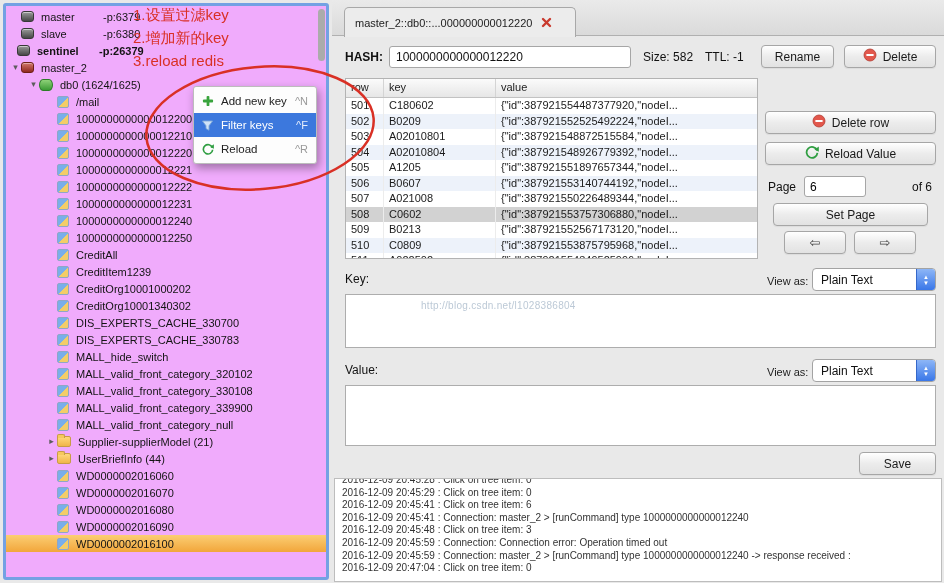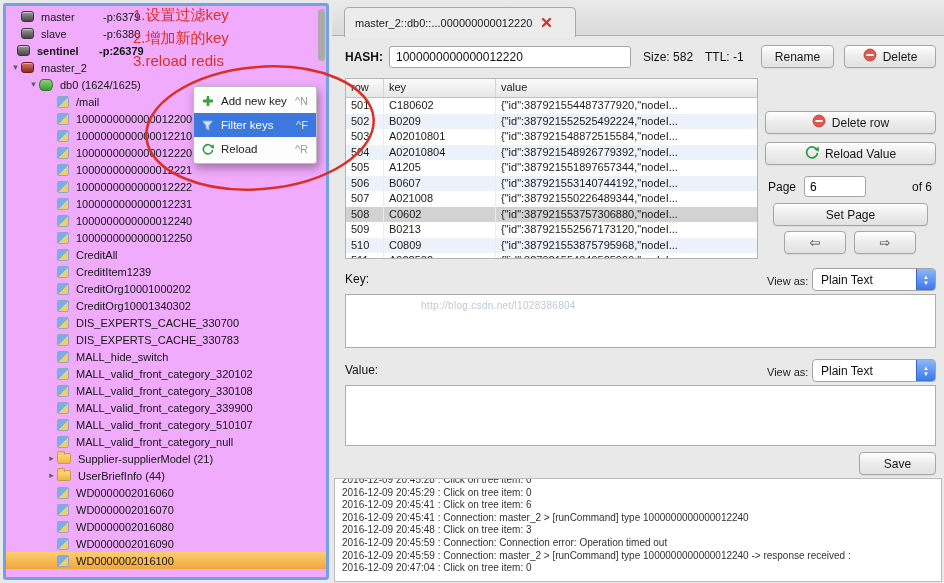--- a/index.html
+++ b/index.html
@@ -219,25 +219,20 @@
         </div>
         <div class="tree-row" style="padding-left: 40px;">
           <span class="arrow"></span>
           <span class="ticon key"></span>
           <span class="tlabel">MALL_valid_front_category_330108</span>
         </div>
         <div class="tree-row" style="padding-left: 40px;">
           <span class="arrow"></span>
           <span class="ticon key"></span>
           <span class="tlabel">MALL_valid_front_category_339900</span>
-        </div>
-        <div class="tree-row" style="padding-left: 40px;">
-          <span class="arrow"></span>
-          <span class="ticon key"></span>
-          <span class="tlabel">MALL_valid_front_category_510107</span>
         </div>
         <div class="tree-row" style="padding-left: 40px;">
           <span class="arrow"></span>
           <span class="ticon key"></span>
           <span class="tlabel">MALL_valid_front_category_null</span>
         </div>
         <div class="tree-row" style="padding-left: 40px;">
           <span class="arrow">▸</span>
           <span class="ticon folder"></span>
           <span class="tlabel">Supplier-supplierModel (21)</span>

